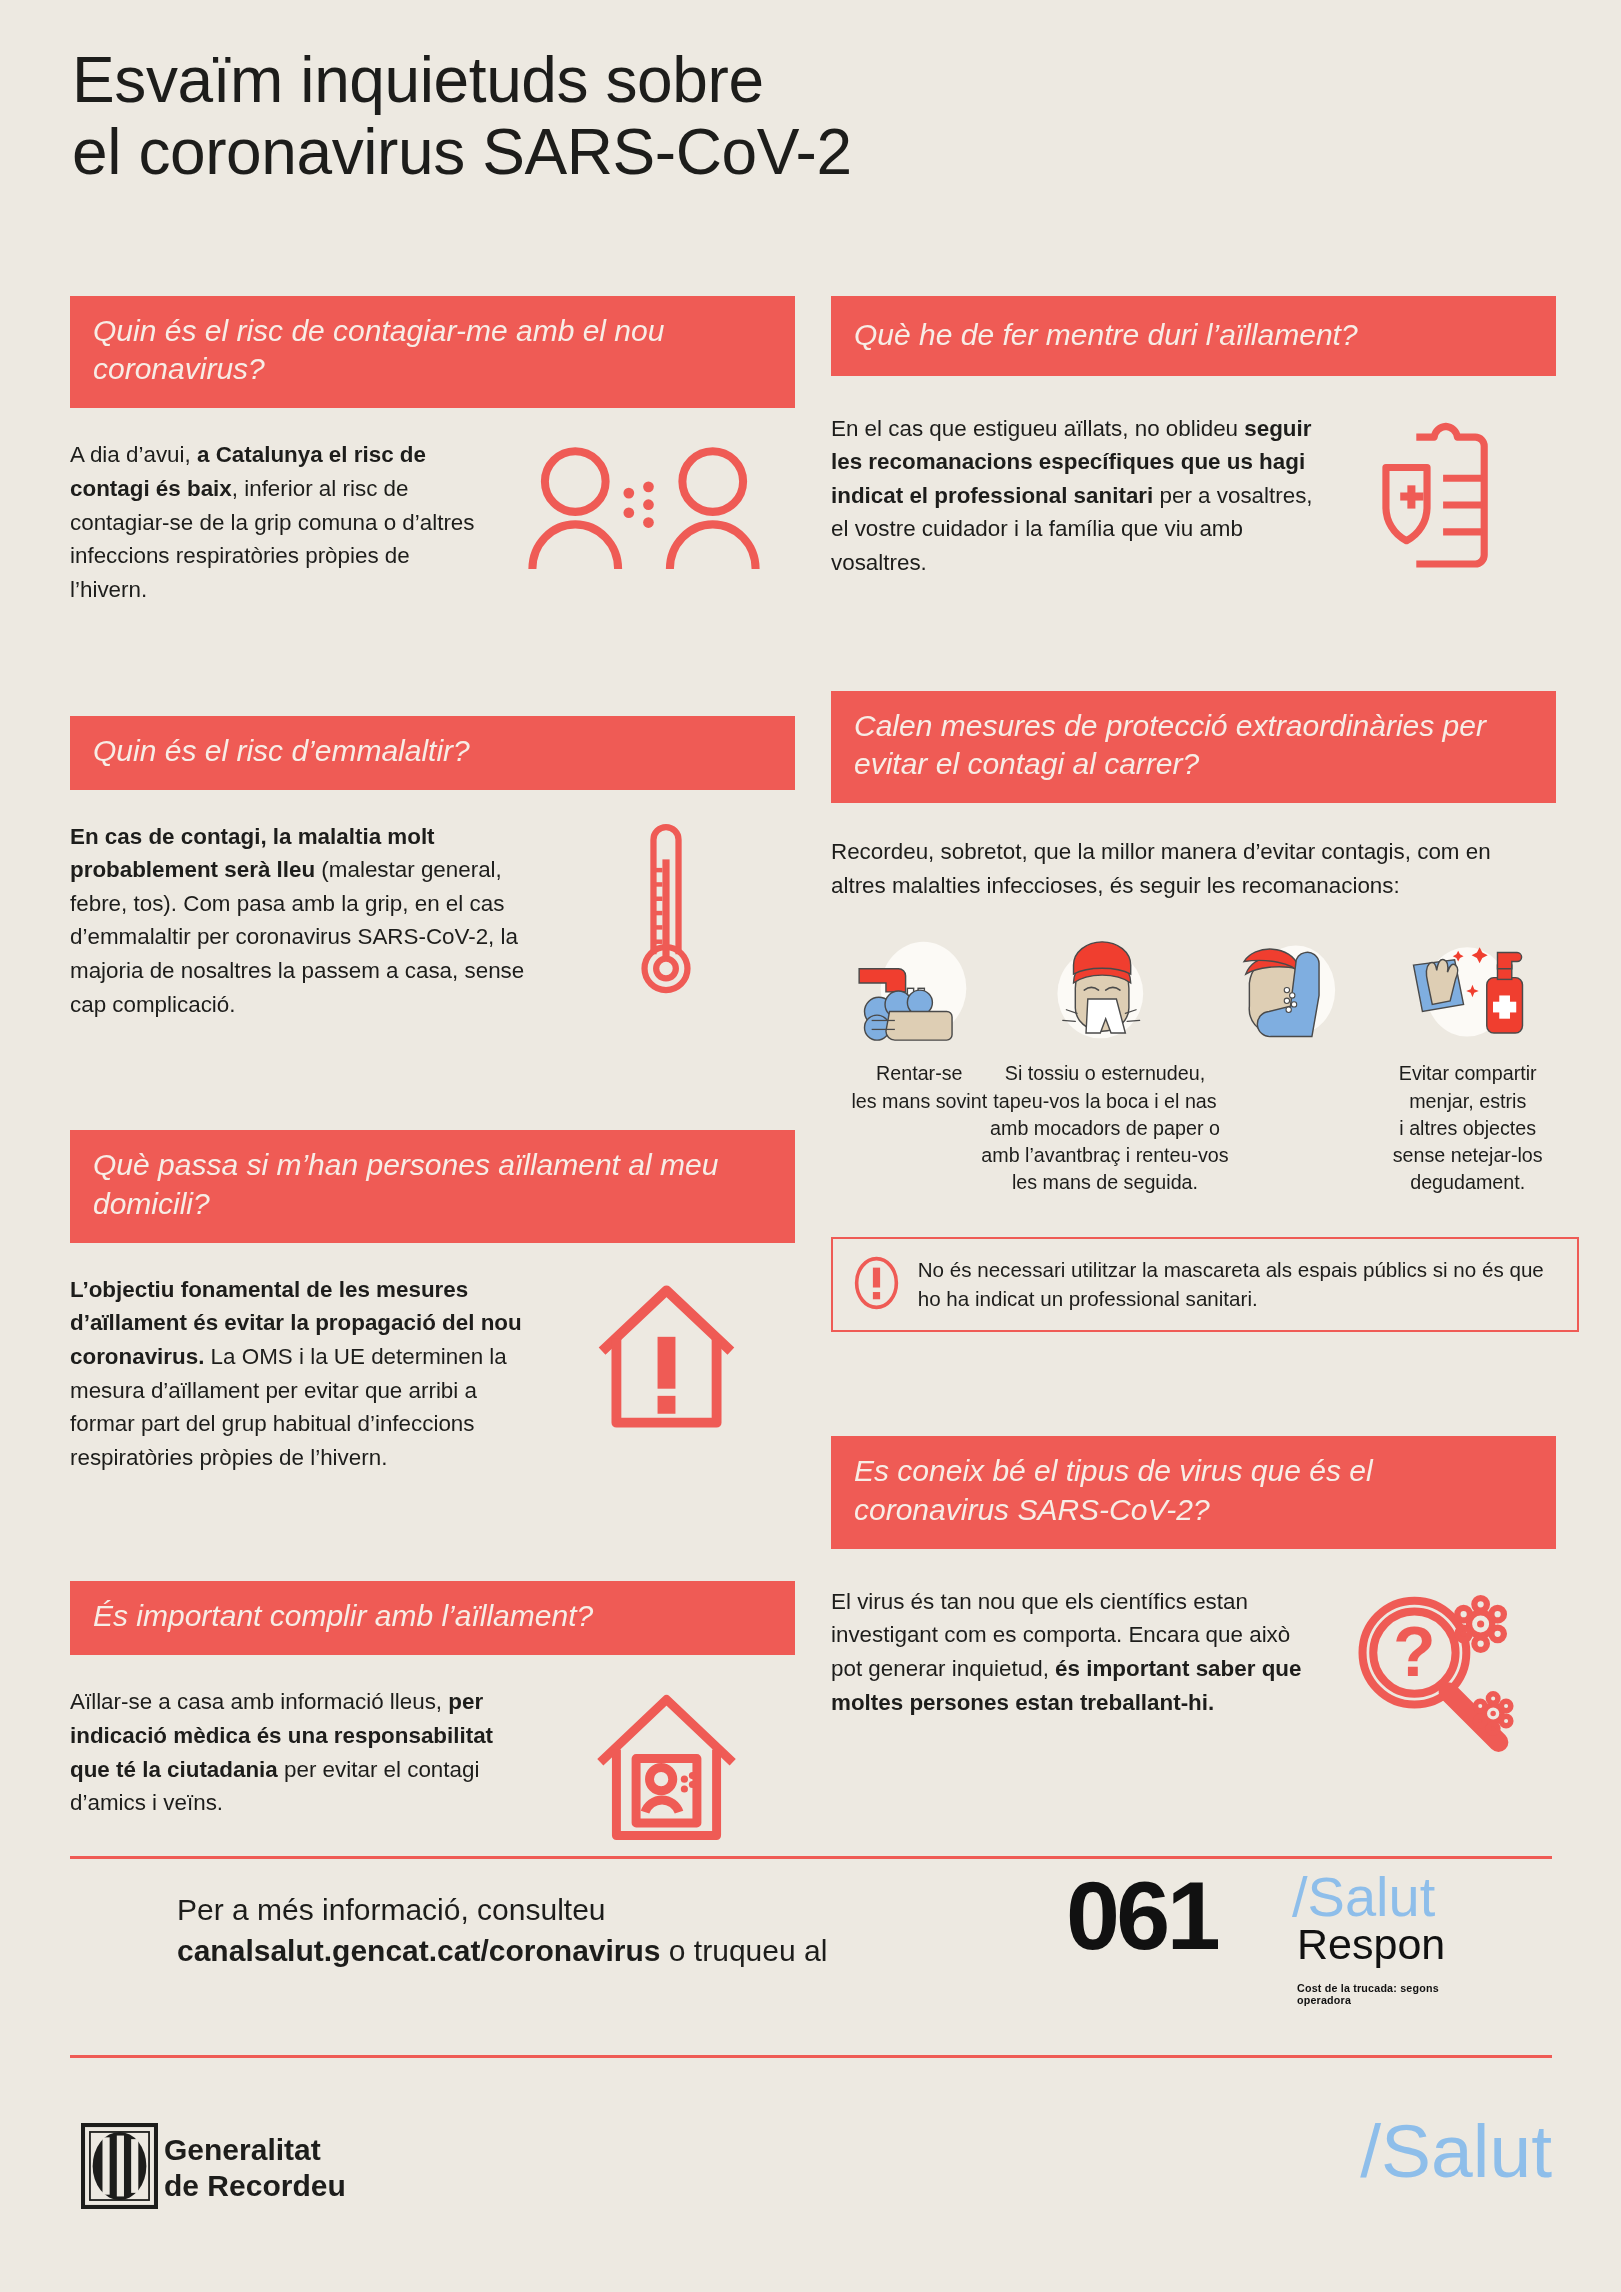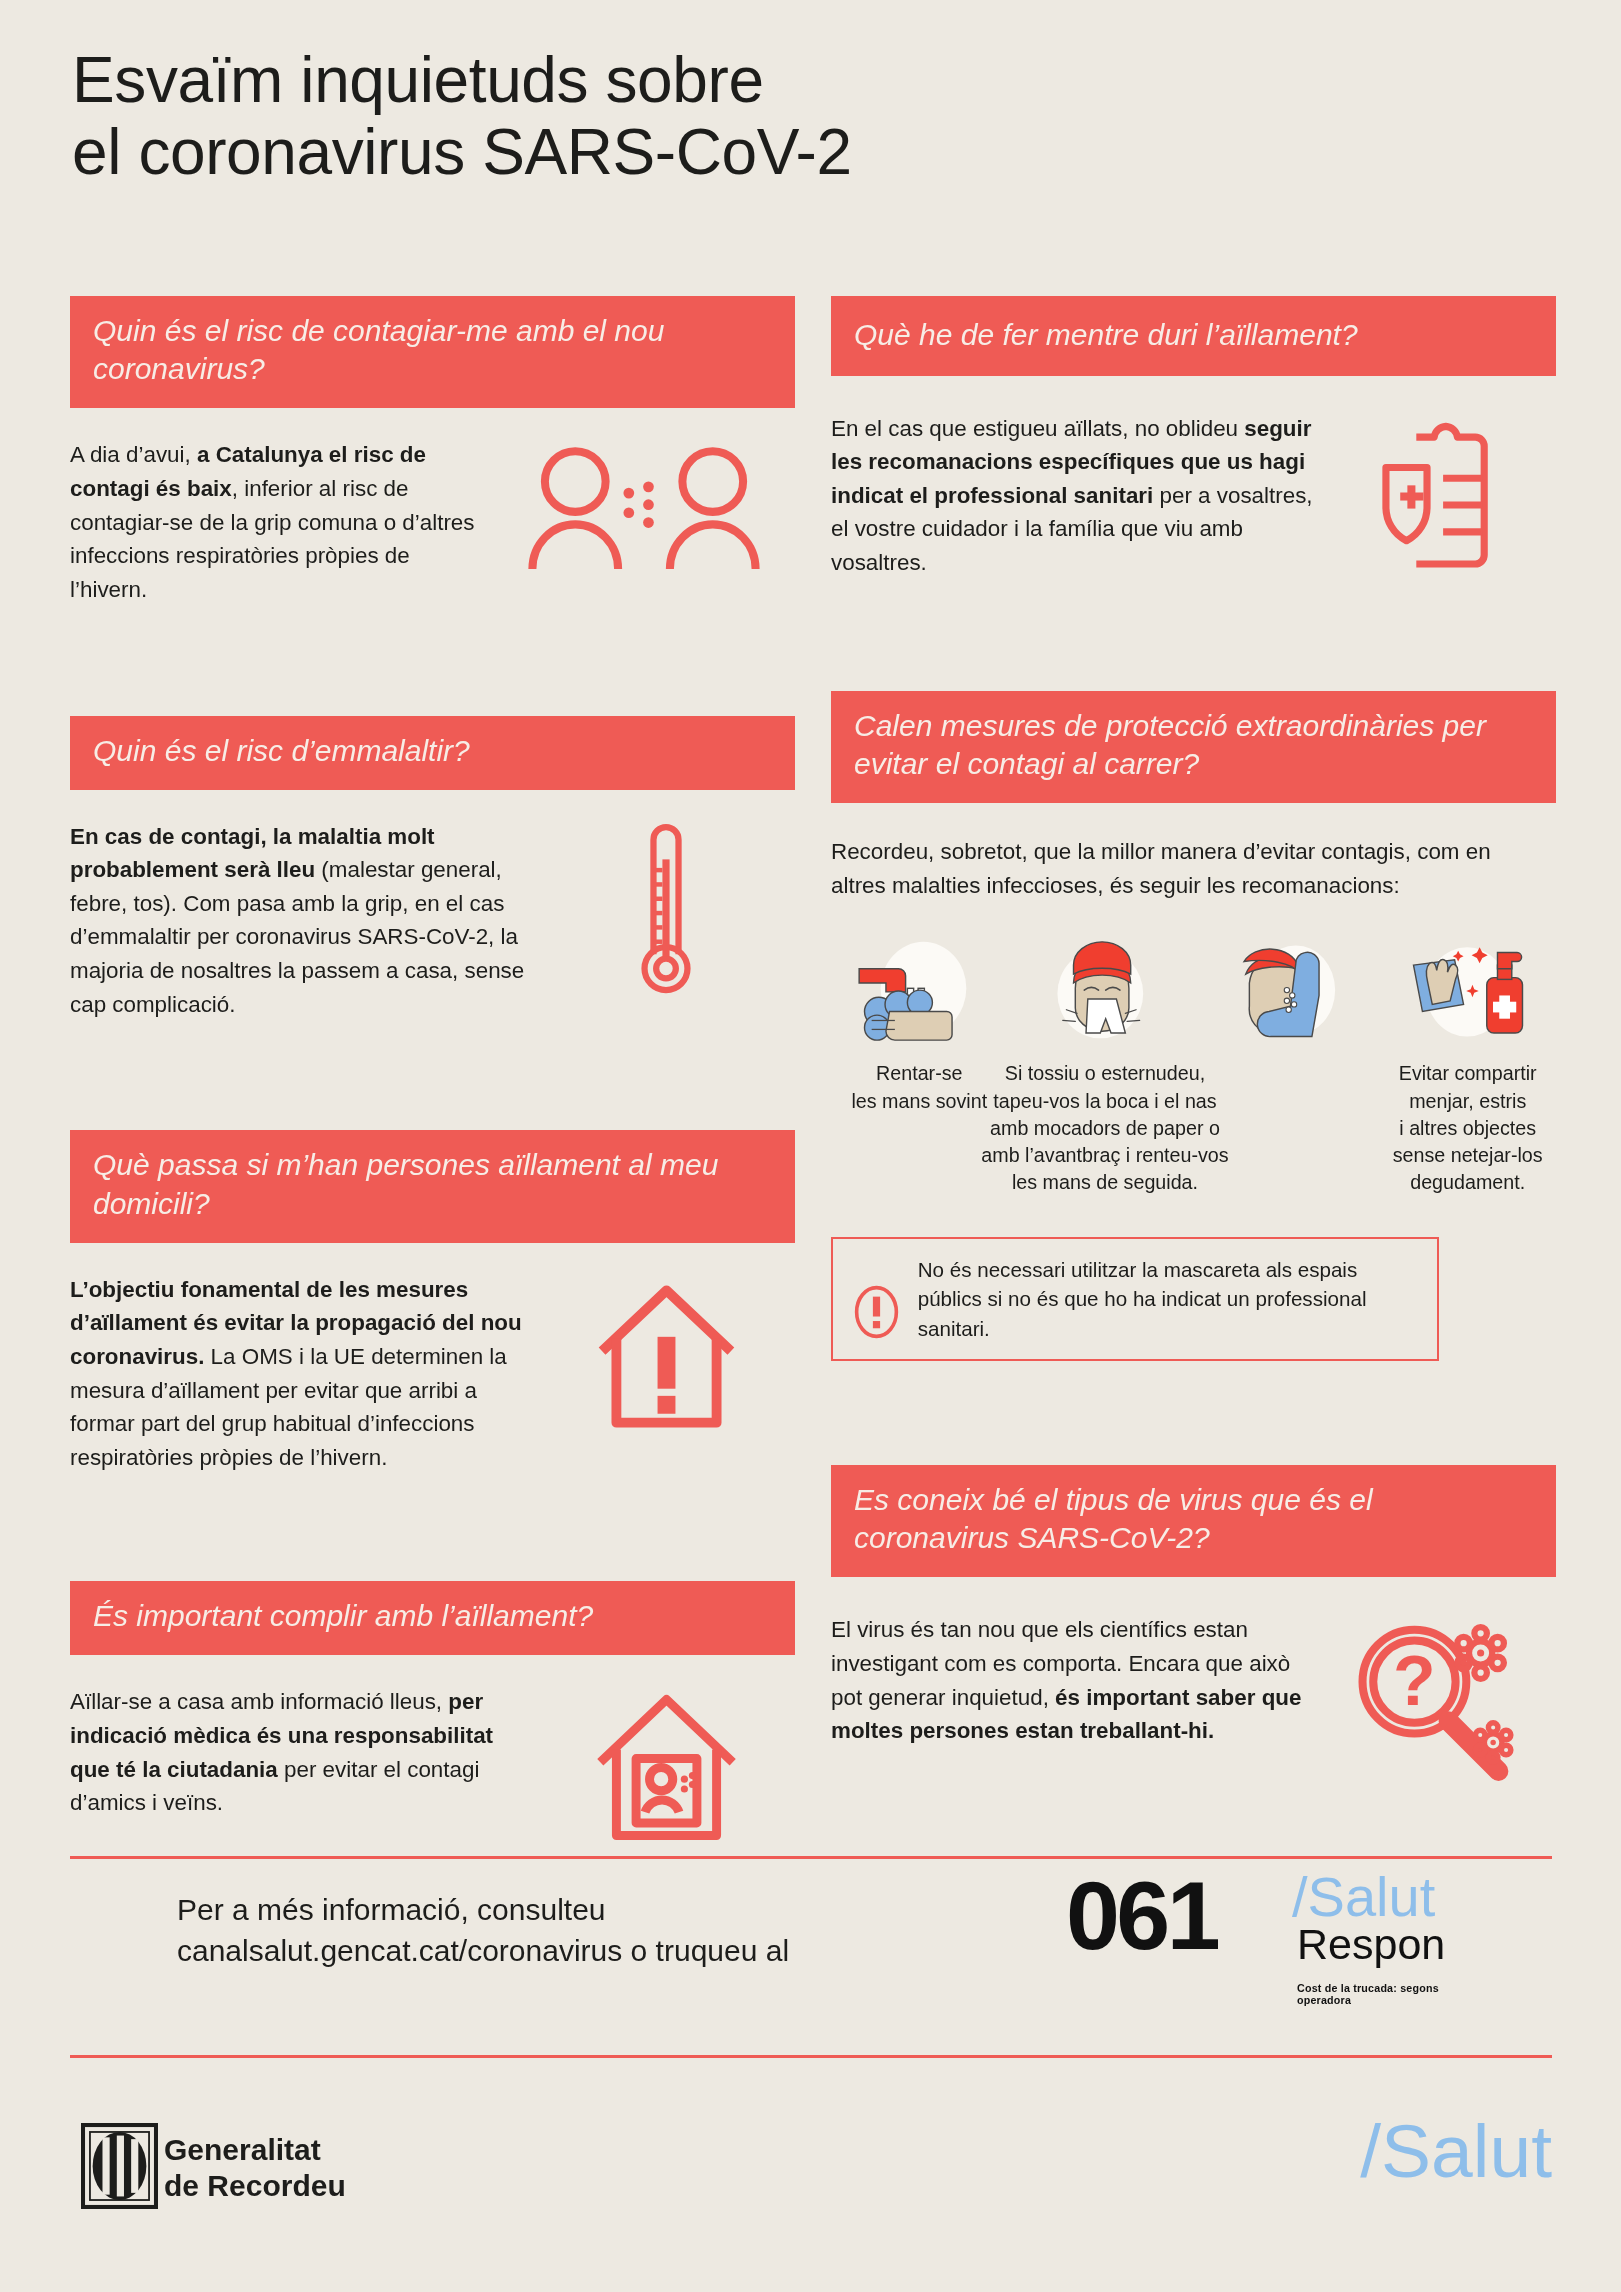--- a/index.html
+++ b/index.html
@@ -64,32 +64,32 @@
     padding-top: 16px;
     font-weight: 400;
   }
 
   
   .alert {
     margin-top: 41px;
     border: 2.7px solid #EF5B55;
     padding: 16px 19.7px;
     display: flex;
-    align-items: flex-end;
+    align-items: flex-start;
     gap: 18px;
-    width: 608px;
+    width: 748px;
   }
   .alert-text { font-size: 20.6px; line-height: 1.42; }
 
   
   .rule { position: absolute; left: 70px; width: 1482px; height: 2.7px; background: #EF5B55; }
   .contact { position: absolute; left: 177px; top: 1890px; width: 896px; }
   .contact-l1 { font-size: 30px; line-height: 1.35; font-weight: 400; }
   .contact-l2 { font-size: 30px; line-height: 1.35; }
-  .contact-l2 b { font-weight: 400; }
+  .contact-l2 b { font-weight: 700; }
 
   .phone-block { position: absolute; left: 1066px; top: 1867px; width: 421px; height: 152px; }
   .phone-num {
     position: absolute; left: 0; top: 0;
     font-size: 97px; font-weight: 700; letter-spacing: -3.6px; line-height: 1;
     color: #111;
   }
   .phone-salut {
     position: absolute; left: 226px; top: 1.8px;
     font-size: 56px; line-height: 1; color: #8EBEEA; font-weight: 400;

